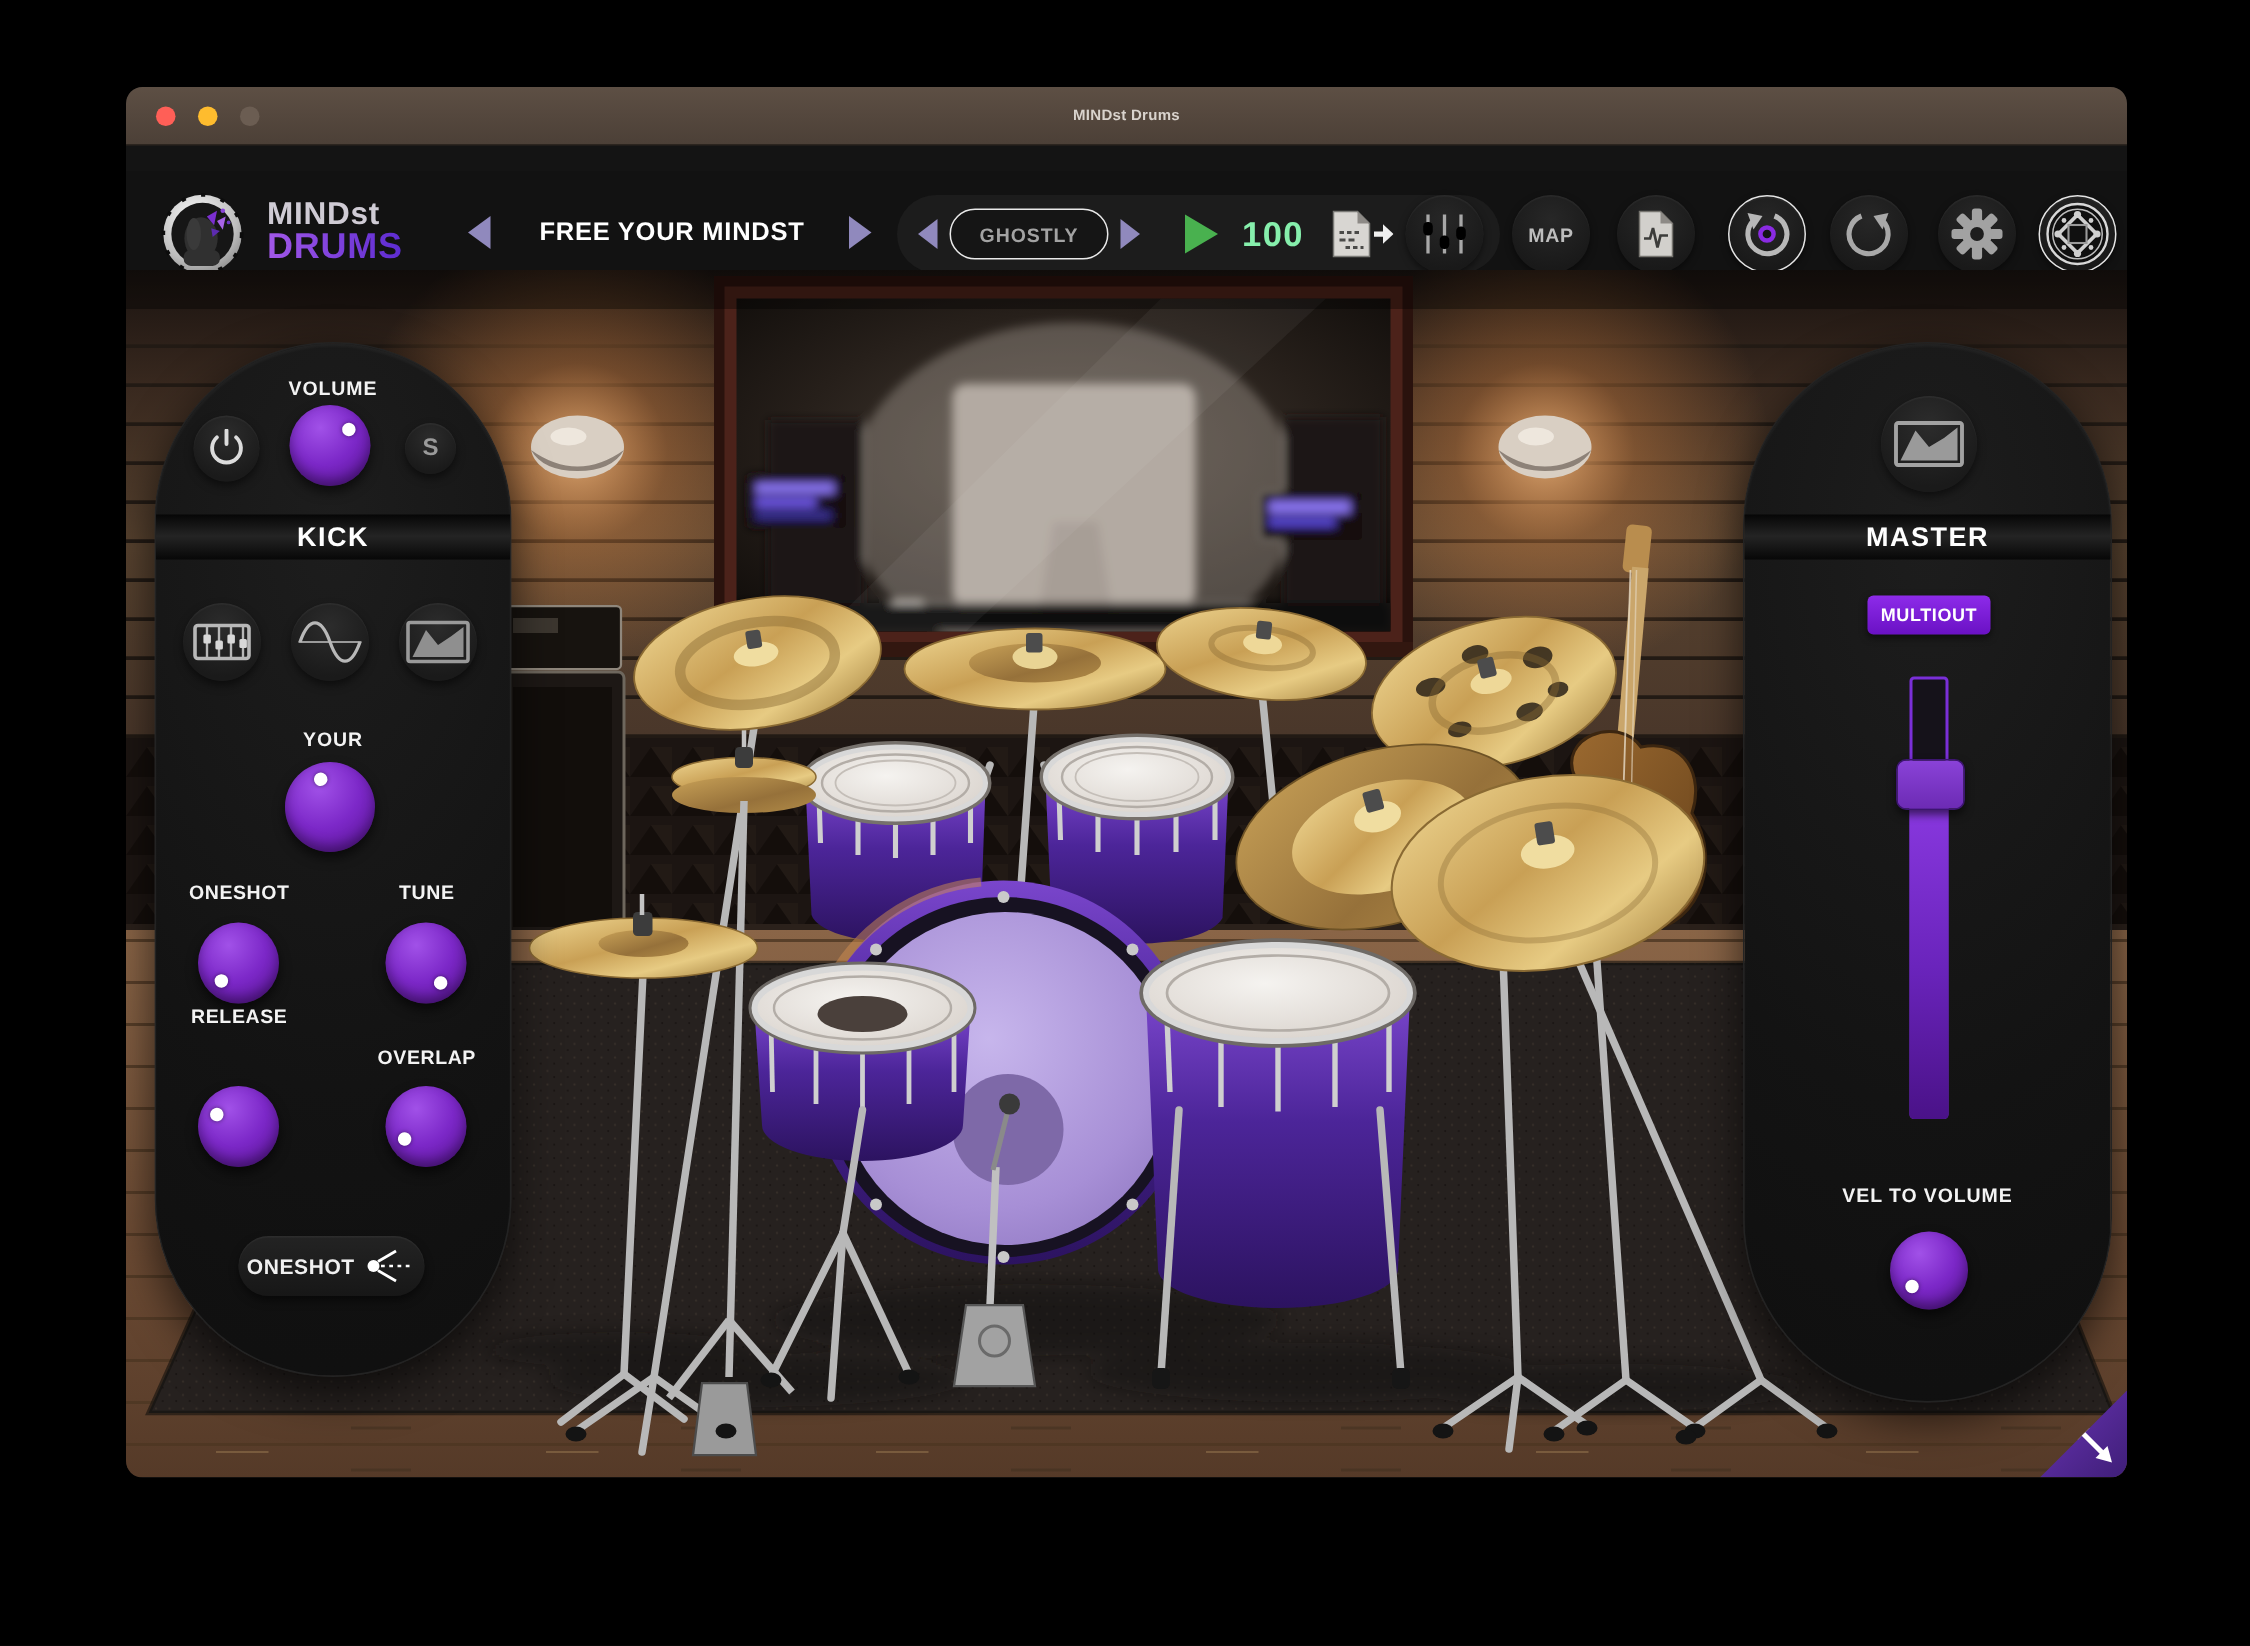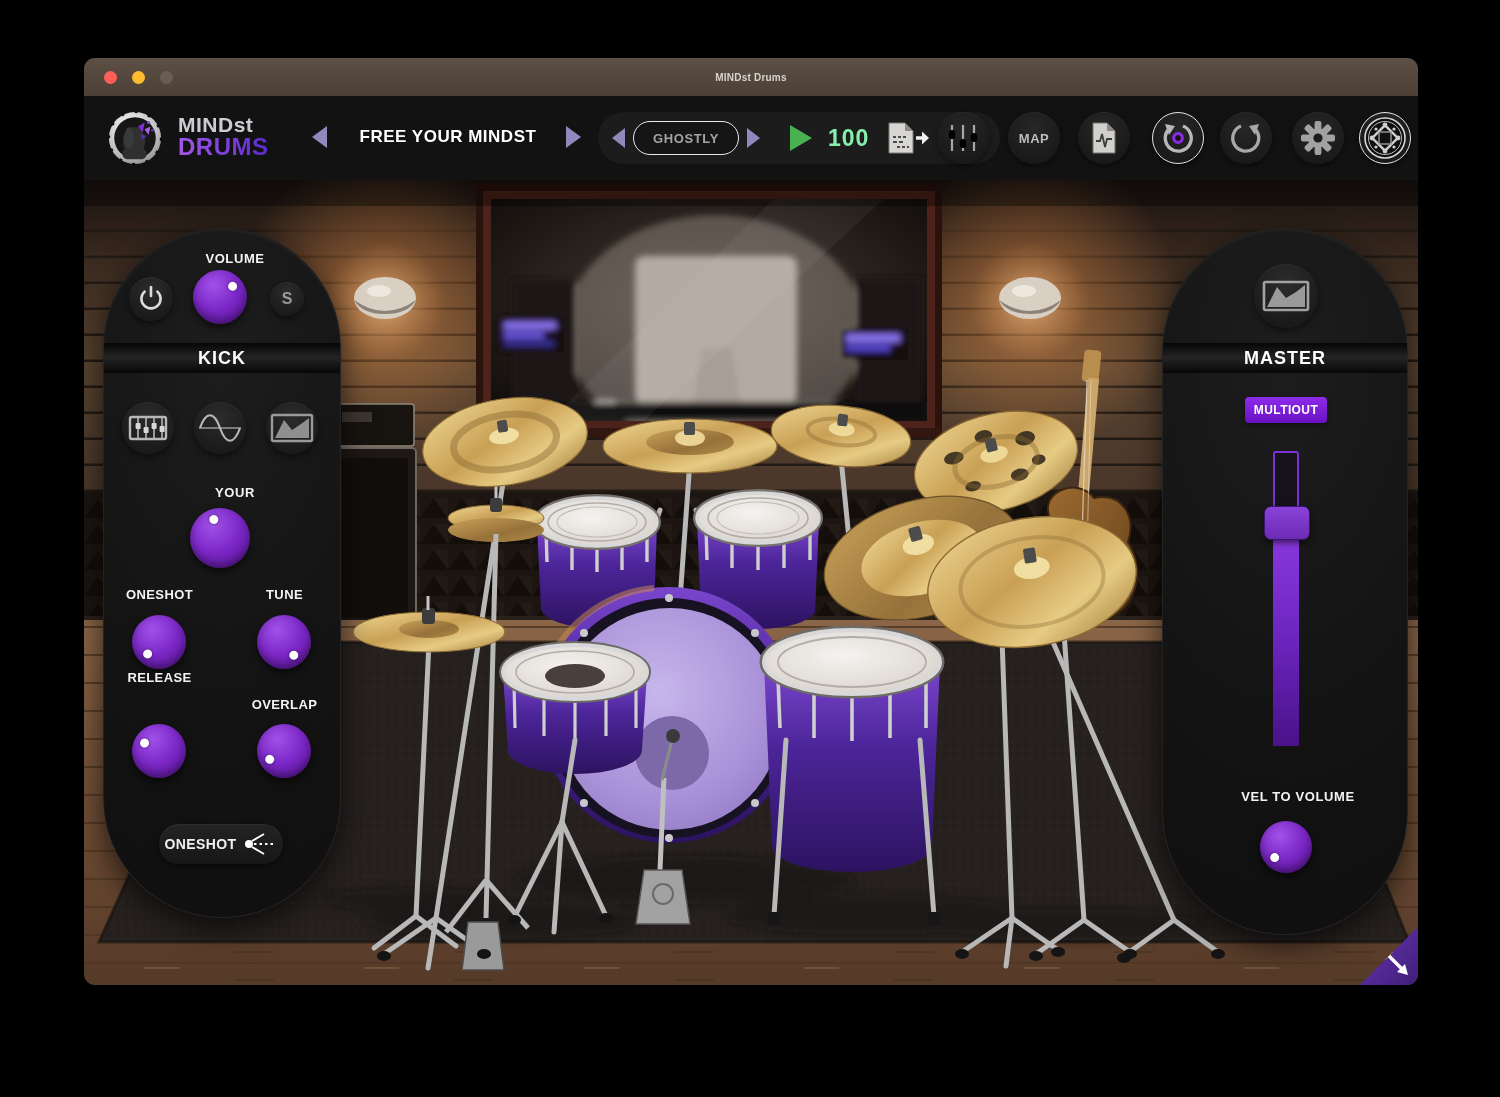--- a/index.html
+++ b/index.html
@@ -10,21 +10,21 @@
   
   .titlebar{position:absolute;left:0;top:0;width:100%;height:38px;
             background:linear-gradient(#5d4f44,#4c4037);border-bottom:1px solid #2c251f;
             display:flex;align-items:center;justify-content:center;}
   .title{font-size:10px;font-weight:bold;color:#d9d3cd;letter-spacing:.2px;}
   .tl{position:absolute;top:13px;width:13px;height:13px;border-radius:50%;}
   .tl.close{left:20px;background:#ff5f57;}
   .tl.min{left:48px;background:#febc2e;}
   .tl.zoom{left:76px;background:#6b5d52;}
   
-  .toolbar{position:absolute;left:0;top:38px;width:100%;height:84px;background:#121212;}
+  .toolbar{position:absolute;left:0;top:56px;width:100%;height:84px;background:#121212;}
   .logo{position:absolute;left:22px;top:13px;width:58px;height:58px;}
   .brand{position:absolute;left:94px;top:18px;line-height:1.02;}
   .brand .b1{font-size:21px;font-weight:bold;color:#cfcbd4;letter-spacing:.5px;}
   .brand .b2{font-size:24px;font-weight:bold;letter-spacing:.5px;
              background:linear-gradient(90deg,#a258e8,#5c2bd0);-webkit-background-clip:text;
              background-clip:text;color:transparent;-webkit-text-fill-color:transparent;}
   .tri{width:0;height:0;position:absolute;top:30px;}
   .tri-l{border:11px solid transparent;border-right:15px solid #9089bd;border-left:none;}
   .tri-r{border:11px solid transparent;border-left:15px solid #9089bd;border-right:none;}
   .tagline{position:absolute;left:256px;top:31px;width:216px;text-align:center;
@@ -45,21 +45,21 @@
         background:radial-gradient(circle at 50% 32%,#272727,#191919 75%);
         display:flex;align-items:center;justify-content:center;
         box-shadow:inset 0 1px 1px rgba(255,255,255,.05),0 2px 5px rgba(0,0,0,.5);}
   .circ.ring{border:1.5px solid #e4e4e4;box-sizing:border-box;}
   .map-label{color:#bdbdbd;font-weight:bold;font-size:13px;letter-spacing:.5px;}
   
   .scene{position:absolute;left:0;top:122px;width:1334px;height:805px;}
   
   .panel{position:absolute;background:radial-gradient(140% 90% at 50% 18%,#1d1d1d,#131313 60%,#0f0f0f);
          border:1px solid #232323;box-sizing:border-box;z-index:5;
-         box-shadow:0 10px 30px rgba(0,0,0,.65),inset 0 2px 2px rgba(255,255,255,.04);padding-left:13px;}
+         box-shadow:0 10px 30px rgba(0,0,0,.65),inset 0 2px 2px rgba(255,255,255,.04);}
   .panel-left{left:19px;top:170px;width:238px;height:690px;border-radius:119px;}
   .panel-right{left:1078px;top:170px;width:246px;height:707px;border-radius:123px;}
   .plabel{position:absolute;width:100%;text-align:center;color:#f3f3f3;font-weight:bold;
           font-size:13px;letter-spacing:.6px;}
   .plabel2{position:absolute;text-align:center;color:#f3f3f3;font-weight:bold;
           font-size:13px;letter-spacing:.4px;}
   .band{position:absolute;left:0;width:100%;height:30px;display:flex;align-items:center;justify-content:center;
         color:#fff;font-weight:bold;font-size:18px;letter-spacing:1px;
         background:linear-gradient(180deg,#060606,#242424 48%,#070707);}
   .knob{position:absolute;border-radius:50%;

